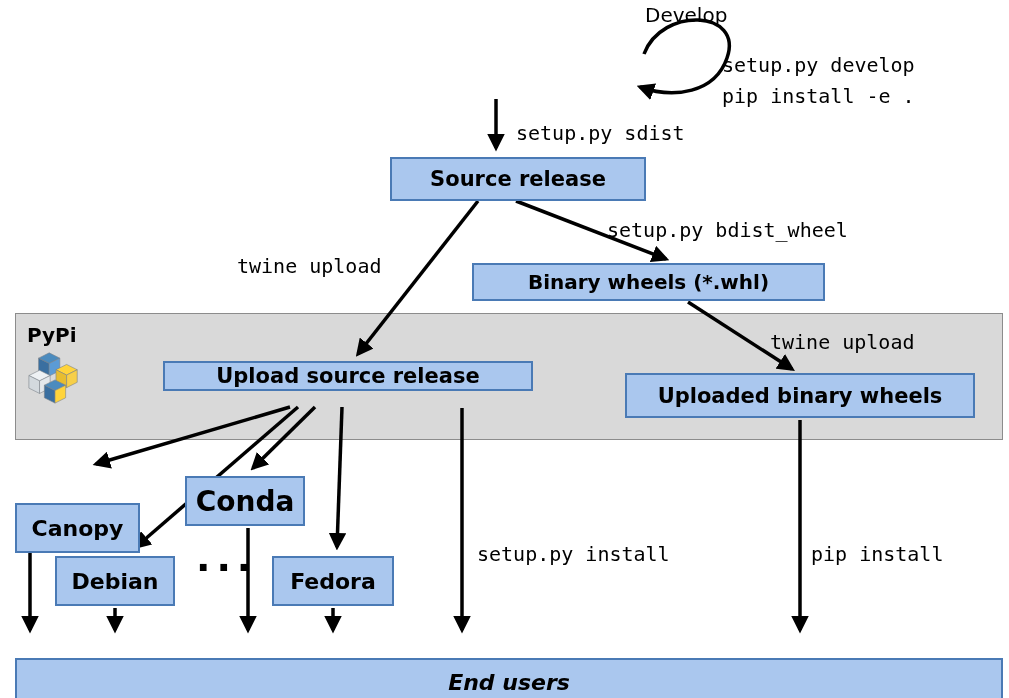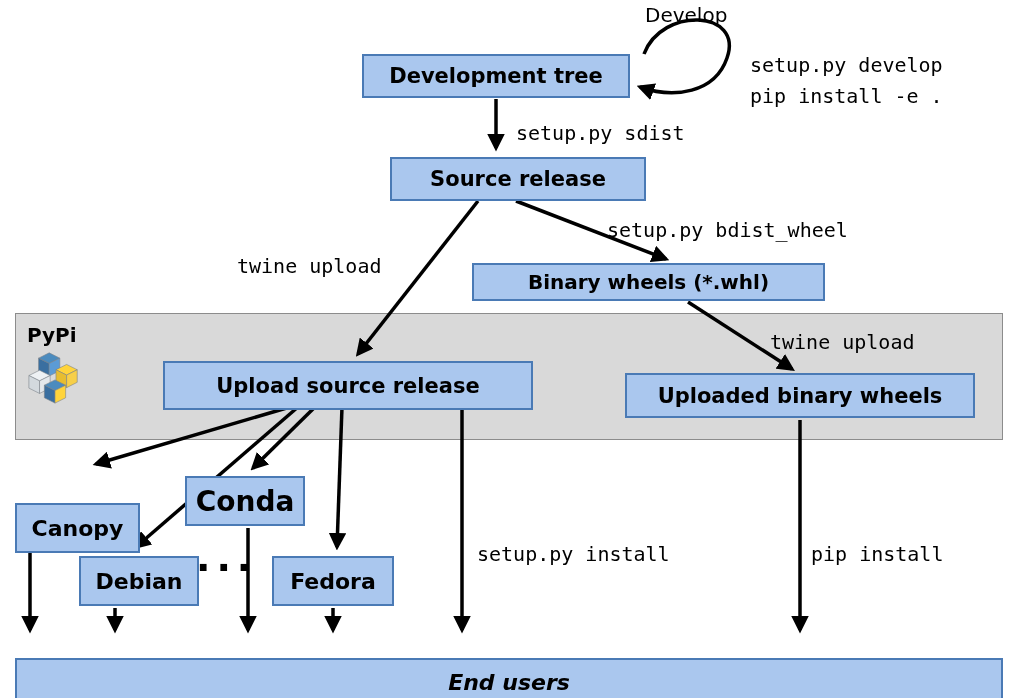--- a/index.html
+++ b/index.html
@@ -61,67 +61,64 @@
       <line x1="342" y1="407" x2="337" y2="547" marker-end="url(#ah)"></line>
       <line x1="30" y1="531" x2="30" y2="630" marker-end="url(#ah)"></line>
       <line x1="115" y1="608" x2="115" y2="630" marker-end="url(#ah)"></line>
       <line x1="248" y1="528" x2="248" y2="630" marker-end="url(#ah)"></line>
       <line x1="333" y1="608" x2="333" y2="630" marker-end="url(#ah)"></line>
       <line x1="462" y1="408" x2="462" y2="630" marker-end="url(#ah)"></line>
       <line x1="800" y1="420" x2="800" y2="630" marker-end="url(#ah)"></line>
     </g>
   </svg>
 
-  <div class="node" style="left:362px;top:54px;width:268px;height:44px;">
-    <span>Development tree</span>
-  </div>
 
   <div class="node" style="left:390px;top:157px;width:256px;height:44px;">
     <span>Source release</span>
   </div>
 
   <div class="node" style="left:472px;top:263px;width:353px;height:38px;font-size:20px;">
     <span>Binary wheels (*.whl)</span>
   </div>
 
-  <div class="node" style="left:163px;top:361px;width:370px;height:49px;justify-content:center;">
+  <div class="node" style="left:163px;top:361px;width:370px;height:30px;justify-content:center;">
     <span>Upload source release</span>
   </div>
 
   <div class="node" style="left:625px;top:373px;width:350px;height:45px;">
     <span>Uploaded binary wheels</span>
   </div>
 
   <div class="node" style="left:15px;top:479px;width:125px;height:50px;font-size:22px;margin-top:24px;">
     <span>Canopy</span>
   </div>
 
   <div class="node" style="left:185px;top:476px;width:120px;height:50px;font-size:28px;">
     <span>Conda</span>
   </div>
 
-  <div class="node" style="left:55px;top:556px;width:120px;height:50px;font-size:22px;margin-left:24px;">
+  <div class="node" style="left:55px;top:556px;width:120px;height:50px;font-size:22px;">
     <span>Debian</span>
   </div>
 
   <div class="node" style="left:272px;top:556px;width:122px;height:50px;font-size:22px;">
     <span>Fedora</span>
   </div>
 
   <div class="node" style="left:15px;top:658px;width:988px;height:48px;font-size:22px;font-style:italic;">
     <span>End users</span>
   </div>
 
   <div class="ellipsis">...</div>
 
   <div class="sans-label" style="left:645px;top:3px;">Develop</div>
 
   <div class="sans-label bold" style="left:27px;top:323px;">PyPi</div>
 
-  <div class="mono" style="left:722px;top:50px;line-height:31px;margin-left:28px;">
+  <div class="mono" style="left:722px;top:50px;line-height:31px;">
     <div>setup.py develop</div>
     <div>pip install -e .</div>
   </div>
 
   <div class="mono" style="left:516px;top:121px;">setup.py sdist</div>
 
   <div class="mono" style="left:607px;top:218px;">setup.py bdist_wheel</div>
 
   <div class="mono" style="left:237px;top:254px;">twine upload</div>
 

